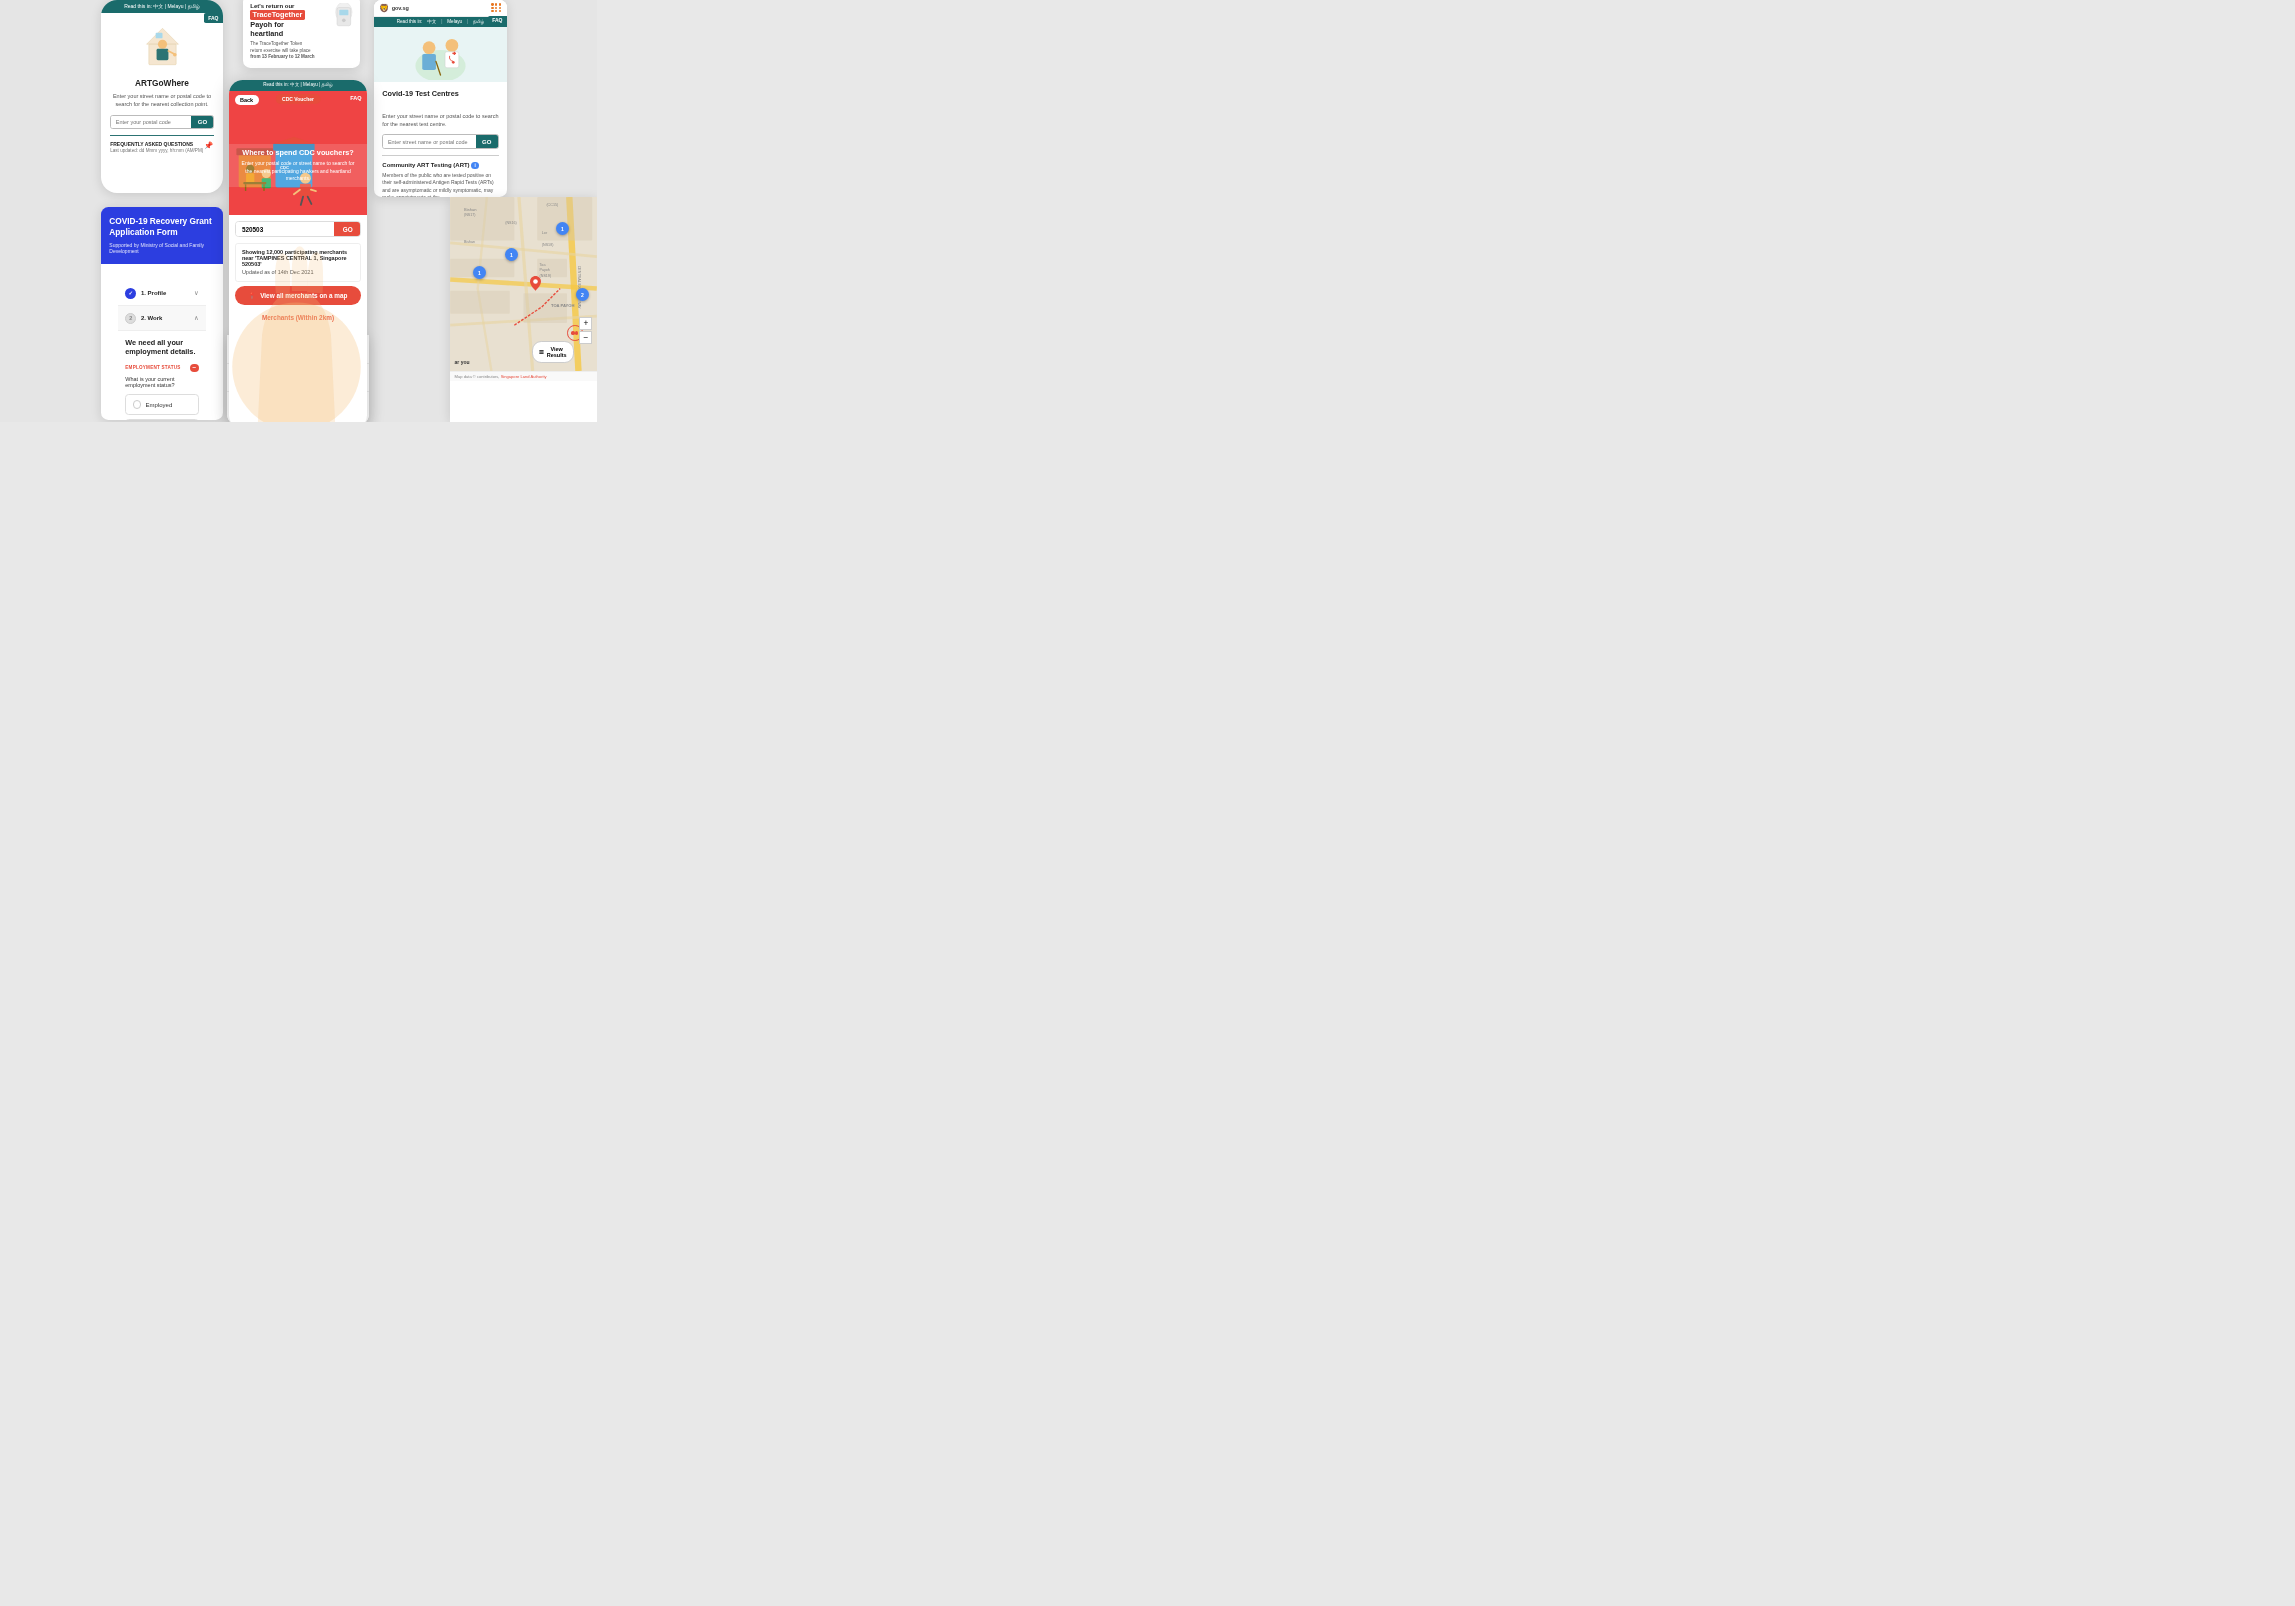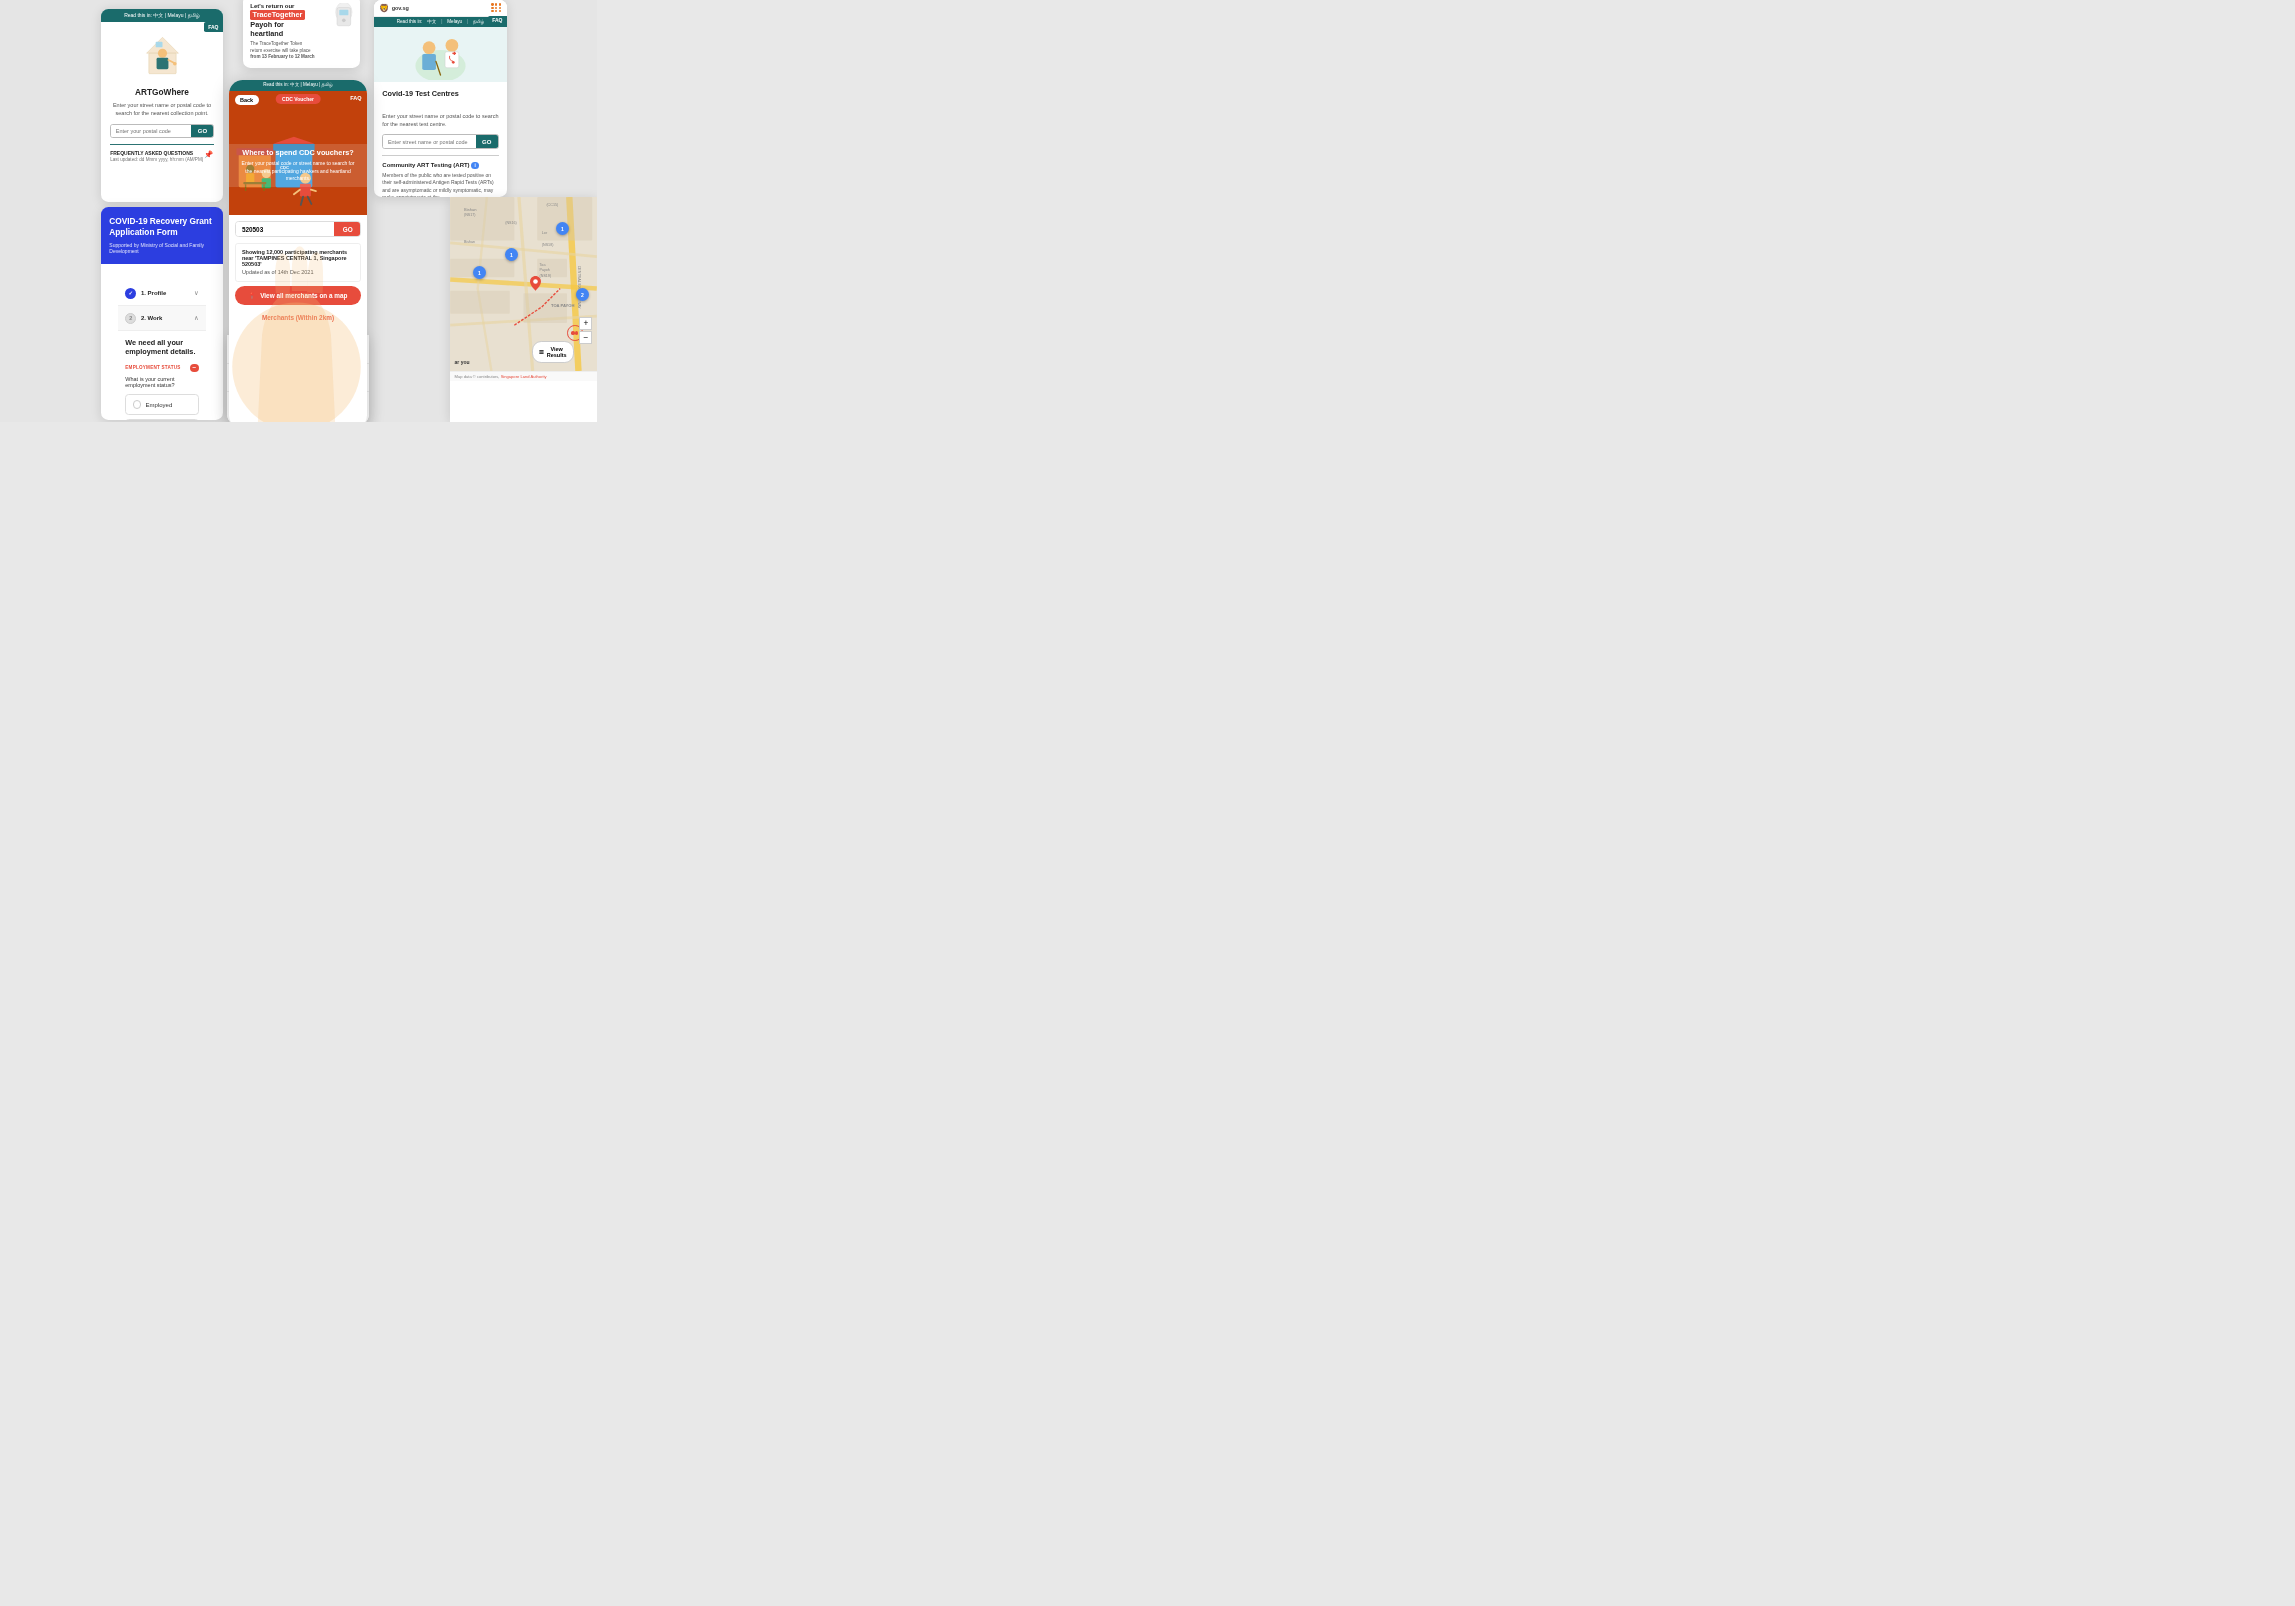--- a/index.html
+++ b/index.html
@@ -24,23 +24,24 @@
       background: #fff;
       border-radius: 7.3px;
       box-shadow: 0 1.8px 11px rgba(0,0,0,0.13);
       position: absolute;
       overflow: hidden;
     }
 
     
     .card-art {
       left: 101px;
-      top: 9px;
+      top: 0;
       width: 122px;
       height: 193px;
+      border-radius: 16px;
     }
     .card-art .top-bar {
       background: #1a6b6b;
       color: #fff;
       font-size: 5px;
       text-align: center;
       padding: 2.8px 0;
     }
     .card-art .top-bar span { color: #fff; }
     .card-art .faq-badge {
@@ -335,21 +336,21 @@
       z-index: 10;
     }
     .card-phone .phone-top {
       background: #1a6b6b;
       color: #fff;
       font-size: 4.6px;
       text-align: center;
       padding: 2.3px 0;
     }
     .card-phone .cdc-header {
-      background: #c2410c;
+      background: #ef4444;
       position: relative;
       height: 124px;
       overflow: hidden;
     }
     .back-btn {
       position: absolute;
       top: 4.6px;
       left: 5.5px;
       background: #fff;
       border: none;

